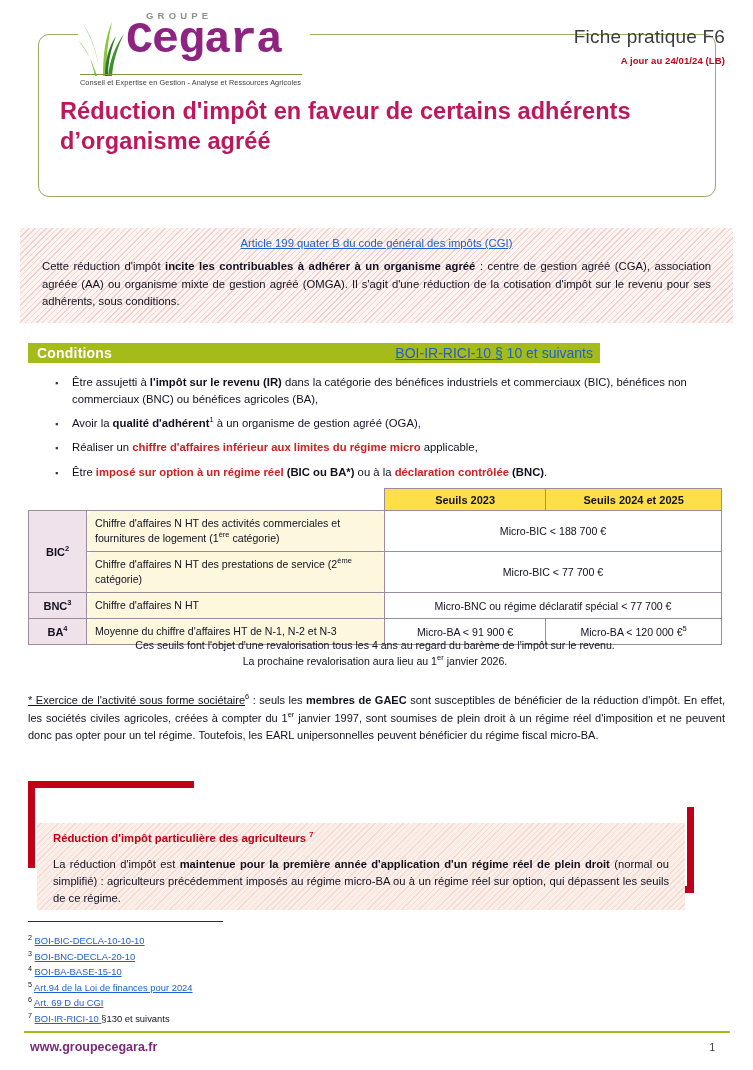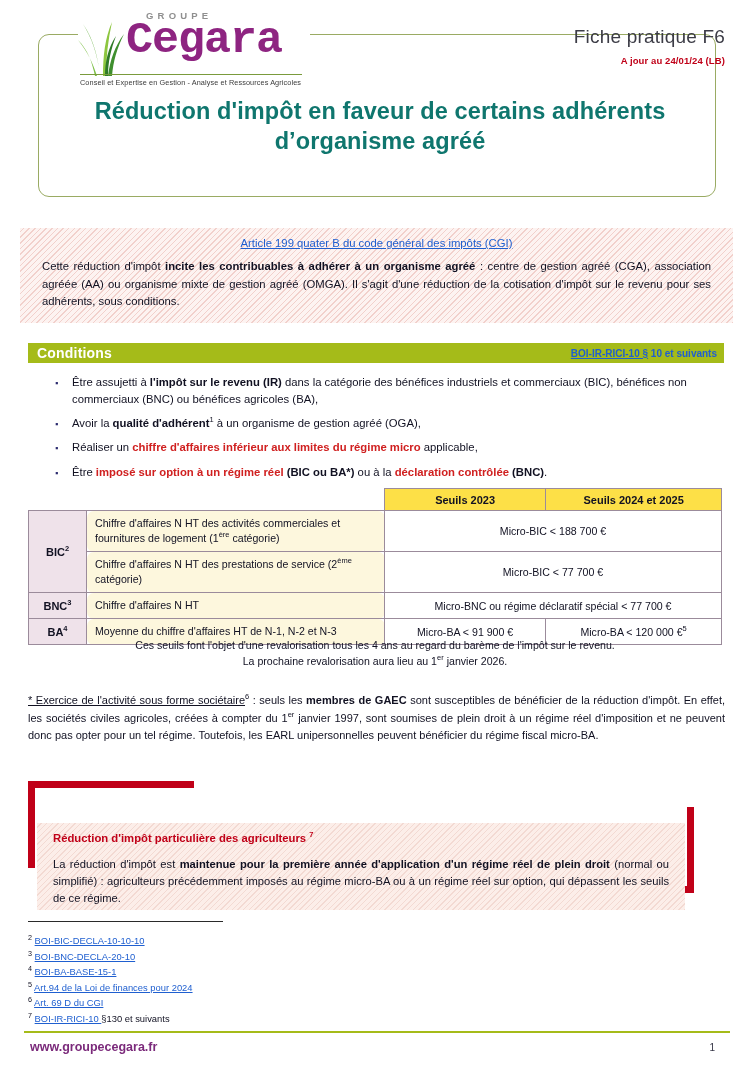--- a/index.html
+++ b/index.html
@@ -101,25 +101,24 @@
     color: #c00018;
     font-weight: bold;
     margin-top: 7px;
     letter-spacing: 0.1px;
   }
   .doc-title {
     position: absolute;
     left: 60px;
     top: 96px;
     width: 640px;
-    text-align: center;
     font-size: 23.5px;
     line-height: 30px;
     font-weight: bold;
-    color: #0f766e;
+    color: #be185d;
     letter-spacing: 0.1px;
   }
 
   
   .intro-box {
     position: absolute;
     left: 20px;
     top: 228px;
     width: 713px;
     height: 95px;
@@ -147,38 +146,38 @@
     color: #111122;
     text-align: justify;
   }
   .intro-text b { font-weight: bold; }
 
   
   .band {
     position: absolute;
     left: 28px;
     top: 343px;
-    width: 696px;
+    width: 572px;
     height: 20px;
     background: #a5bb19;
     display: flex;
     align-items: center;
     justify-content: space-between;
     padding: 0 7px 0 9px;
   }
   .band-title {
     font-size: 14px;
     font-weight: bold;
     color: #ffffff;
     letter-spacing: 0.2px;
   }
   .band-link {
-    font-size: 10px;
+    font-size: 14px;
     color: #1f5fd0;
-    font-weight: bold;
+    font-weight: normal;
   }
   .band-link u { text-decoration: underline; }
 
   
   .bullets {
     position: absolute;
     left: 55px;
     top: 374px;
     width: 675px;
   }
@@ -486,21 +485,21 @@
   <div class="callout-body">
     <div class="callout-title"><span>Réduction d'impôt particulière des agriculteurs</span> <sup>7</sup></div>
     <div class="callout-text"><span>La réduction d'impôt est </span><b>maintenue pour la première année d'application d'un régime réel de plein droit</b><span> (normal ou simplifié) : agriculteurs précédemment imposés au régime micro-BA ou à un régime réel sur option, qui dépassent les seuils de ce régime.</span></div>
   </div>
 </div>
 
 <div class="fn-rule"></div>
 <div class="footnotes" id="footnote-list">
     <div class="fn"><span class="fn-num">2</span> <span class="fn-link">BOI-BIC-DECLA-10-10-10</span></div>
     <div class="fn"><span class="fn-num">3</span> <span class="fn-link">BOI-BNC-DECLA-20-10</span></div>
-    <div class="fn"><span class="fn-num">4</span> <span class="fn-link">BOI-BA-BASE-15-1</span></div>
+    <div class="fn"><span class="fn-num">4</span> <span class="fn-link">BOI-BA-BASE-15-10</span></div>
     <div class="fn"><span class="fn-num">5</span> <span class="fn-link">Art.94 de la Loi de finances pour 2024</span></div>
     <div class="fn"><span class="fn-num">6</span> <span class="fn-link">Art. 69 D du CGI</span></div>
     <div class="fn"><span class="fn-num">7</span> <span class="fn-link">BOI-IR-RICI-10 </span><span>§130 et suivants</span></div>
   </div>
 
 <div class="footer-rule"></div>
 <div class="footer-url">www.groupecegara.fr</div>
 <div class="footer-page">1</div>
 
 </body></html>

